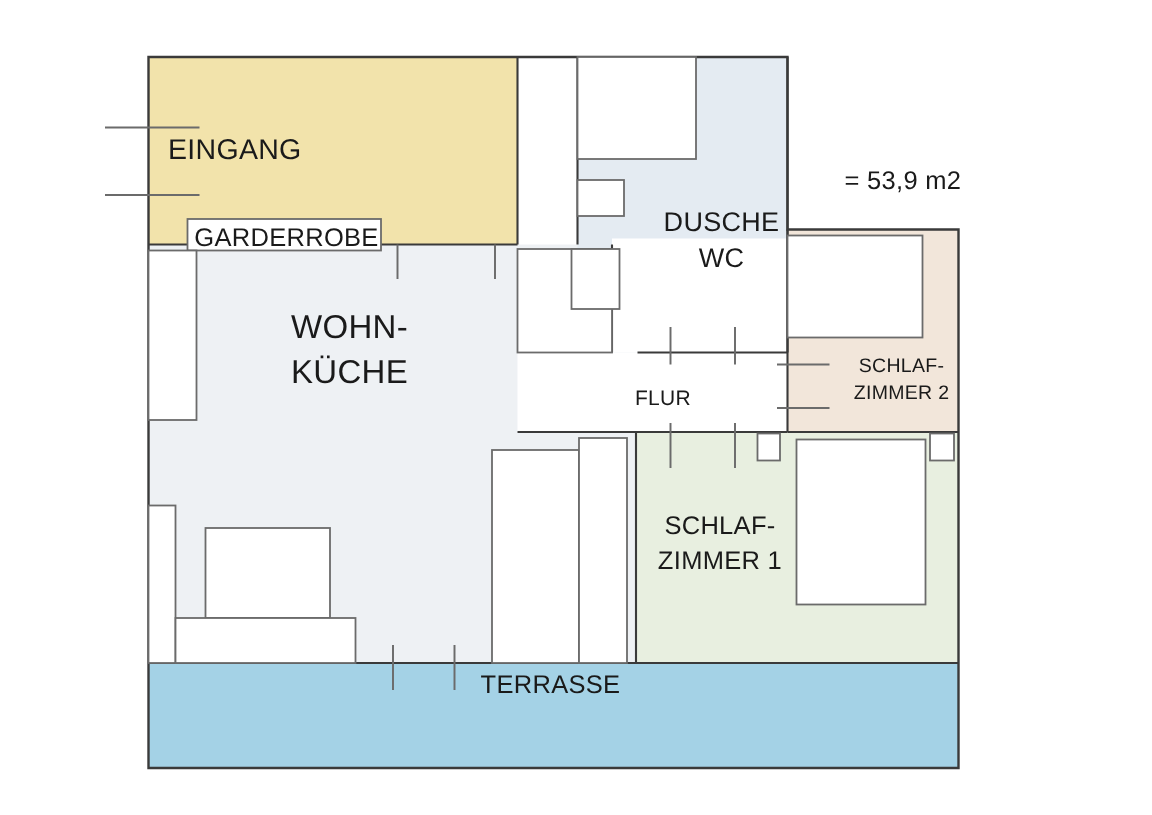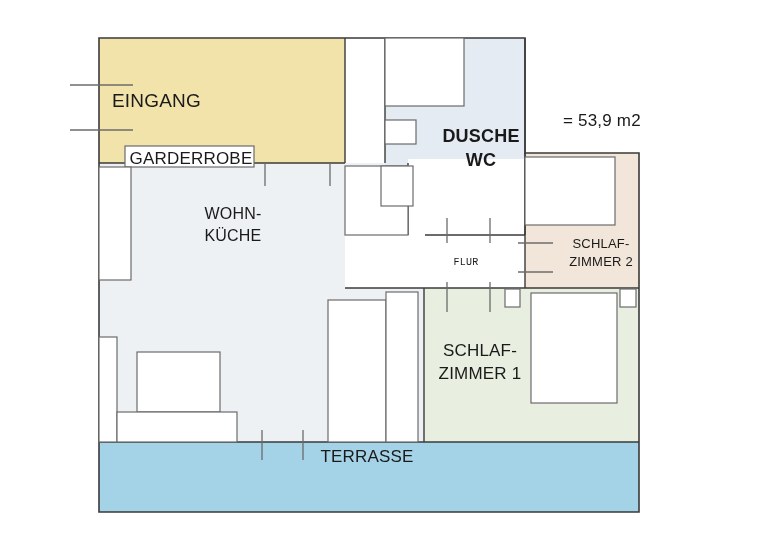--- a/index.html
+++ b/index.html
@@ -32,23 +32,23 @@
     position: absolute;
     color: #1a1a1a;
     text-align: center;
     line-height: 1.35;
     white-space: pre;
     pointer-events: none;
     letter-spacing: 0.2px;
   }
   .lbl-eingang   { left: 112px; top:  88px; font-size: 19px; text-align: left; }
   .lbl-garderobe { left: 128px; top: 148px; font-size: 17px; width: 126px; text-align: center; }
-  .lbl-wohnkueche{ left: 168px; top: 203px; font-size: 16px; width: 130px; }
-  .lbl-dusche    { left: 418px; top: 124px; font-size: 18px; width: 126px; font-weight: bold; }
-  .lbl-flur      { left: 428px; top: 256px; font-size: 10px; width: 76px; font-family: Liberation Mono, monospace; }
+  .lbl-wohnkueche{ left: 168px; top: 203px; font-size: 22px; width: 130px; }
+  .lbl-dusche    { left: 418px; top: 136px; font-size: 18px; width: 126px; }
+  .lbl-flur      { left: 404px; top: 256px; font-size: 14px; width: 76px; }
   .lbl-schlaf1   { left: 400px; top: 340px; font-size: 17px; width: 160px; }
   .lbl-schlaf2   { left: 548px; top: 235px; font-size: 13px; width: 106px; }
   .lbl-terrasse  { left: 282px; top: 446px; font-size: 17px; width: 170px; }
   .lbl-area      { left: 563px; top: 110px; font-size: 17px; text-align: right; }
 </style>
 </head>
 <body>
 
 <div id="floorplan-root">
 

